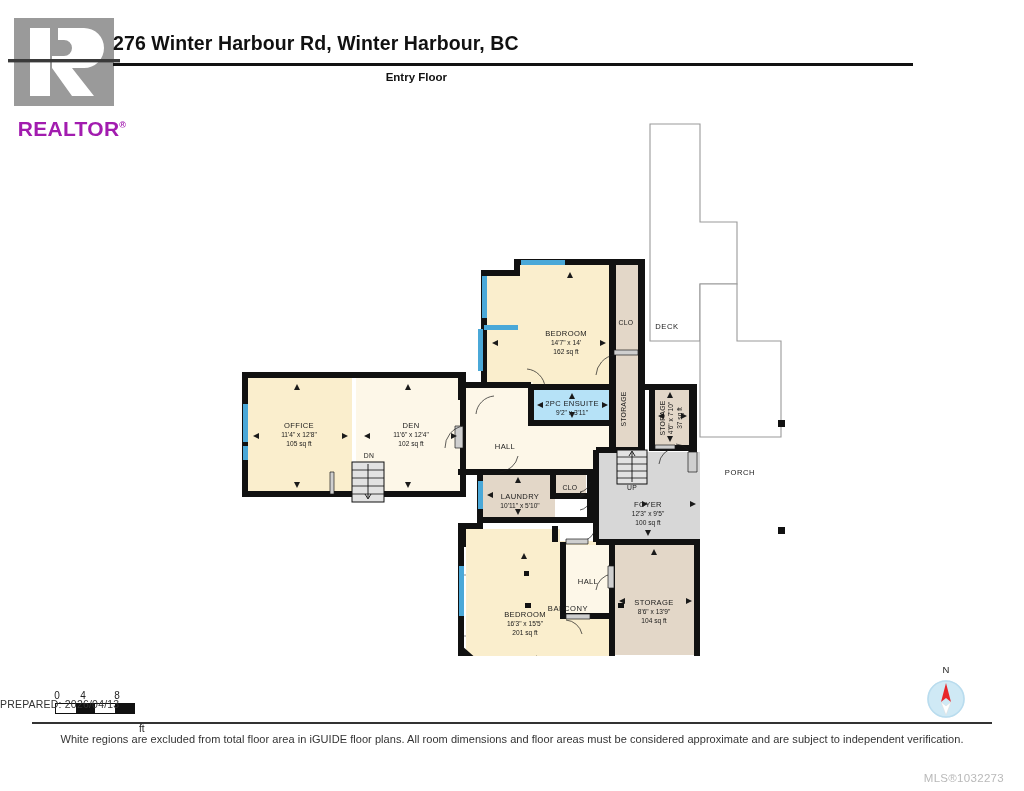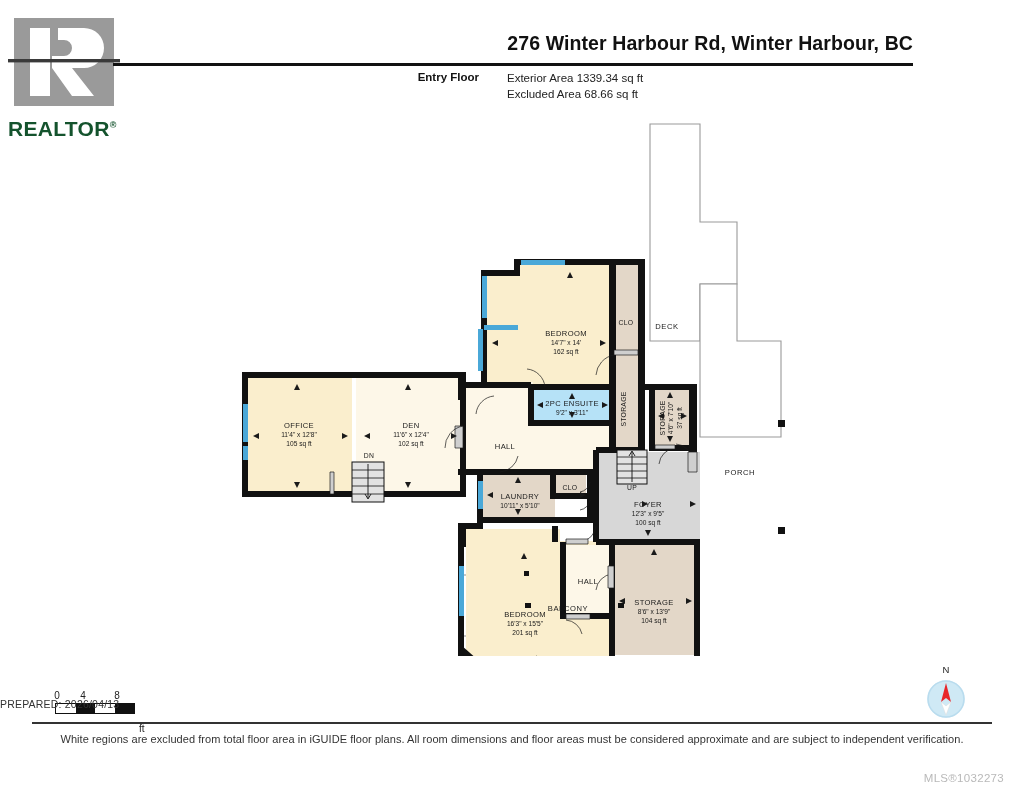--- a/index.html
+++ b/index.html
@@ -6,37 +6,37 @@
   body{
     width:1024px;height:791px;background:#ffffff;
     font-family:"Liberation Sans","DejaVu Sans",sans-serif;
     color:#1a1a1a;overflow:hidden;position:relative;
   }
   .page{position:absolute;inset:0;}
 
   
   .title{
     position:absolute;left:113px;top:32px;width:800px;
-    text-align:right;font-size:19.5px;font-weight:bold;
+    text-align:left;font-size:19.5px;font-weight:bold;
     letter-spacing:.1px;color:#111;
   }
   .title-rule{
     position:absolute;left:113px;top:63px;width:800px;height:3px;background:#111;
   }
-  .floor-meta{position:absolute;left:401px;top:70px;width:420px;display:flex;gap:28px;}
+  .floor-meta{position:absolute;left:369px;top:70px;width:420px;display:flex;gap:12px;}
   .floor-name{font-size:11.5px;font-weight:bold;color:#111;white-space:nowrap;
     width:78px;text-align:right;padding-top:1px;}
   .floor-areas{font-size:11.5px;color:#222;line-height:16px;}
 
   
   .realtor{position:absolute;left:8px;top:18px;width:128px;}
   .realtor-mark{width:112px;height:94px;display:block;}
   .realtor-word{
-    font-size:21px;font-weight:bold;color:#14532d;letter-spacing:.3px;
-    margin-top:2px;line-height:22px;white-space:nowrap;
+    font-size:21px;font-weight:bold;color:#a21caf;letter-spacing:.3px;
+    margin-top:2px;line-height:22px;white-space:nowrap;text-align:center;
   }
   .realtor-word sup{font-size:9px;vertical-align:super;}
 
   
   .plan{position:absolute;left:0;top:96px;width:1024px;height:560px;}
 
   
   .scalebar{position:absolute;left:55px;top:690px;}
   .scale-nums{position:relative;height:12px;width:84px;font-size:10px;color:#222;}
   .scale-nums span{position:absolute;top:0;transform:translateX(-50%);}
@@ -67,24 +67,20 @@
       <path d="M50 10 h26 a20 20 0 0 1 0 40 h-12 l22 28 h-22 l-20 -28 v-12 h12 a8 8 0 0 0 0 -16 h-6 z" fill="#ffffff"></path>
       <rect x="0" y="41" width="112" height="3.4" fill="#3a3a3a"></rect>
     </svg>
     <div class="realtor-word"><span>REALTOR</span><sup>®</sup></div>
   </div>
 
   <div class="title">276 Winter Harbour Rd, Winter Harbour, BC</div>
   <div class="title-rule"></div>
   <div class="floor-meta">
     <div class="floor-name">Entry Floor</div>
-    <div class="floor-areas">
-      <div>Exterior Area 1339.34 sq ft</div>
-      <div>Excluded Area 68.66 sq ft</div>
-    </div>
   </div>
 
   <div class="plan">
   <svg width="1024" height="560" viewBox="0 0 1024 560">
 
     <defs>
       <style>
         .rm-label{font-family:"Liberation Sans","DejaVu Sans",sans-serif;font-size:7.6px;fill:#1a1a1a;text-anchor:middle;letter-spacing:.35px;}
         .rm-dim{font-family:"Liberation Sans","DejaVu Sans",sans-serif;font-size:6.6px;fill:#1a1a1a;text-anchor:middle;}
         .sm-label{font-family:"Liberation Sans","DejaVu Sans",sans-serif;font-size:6.8px;fill:#1a1a1a;text-anchor:middle;letter-spacing:.3px;}

